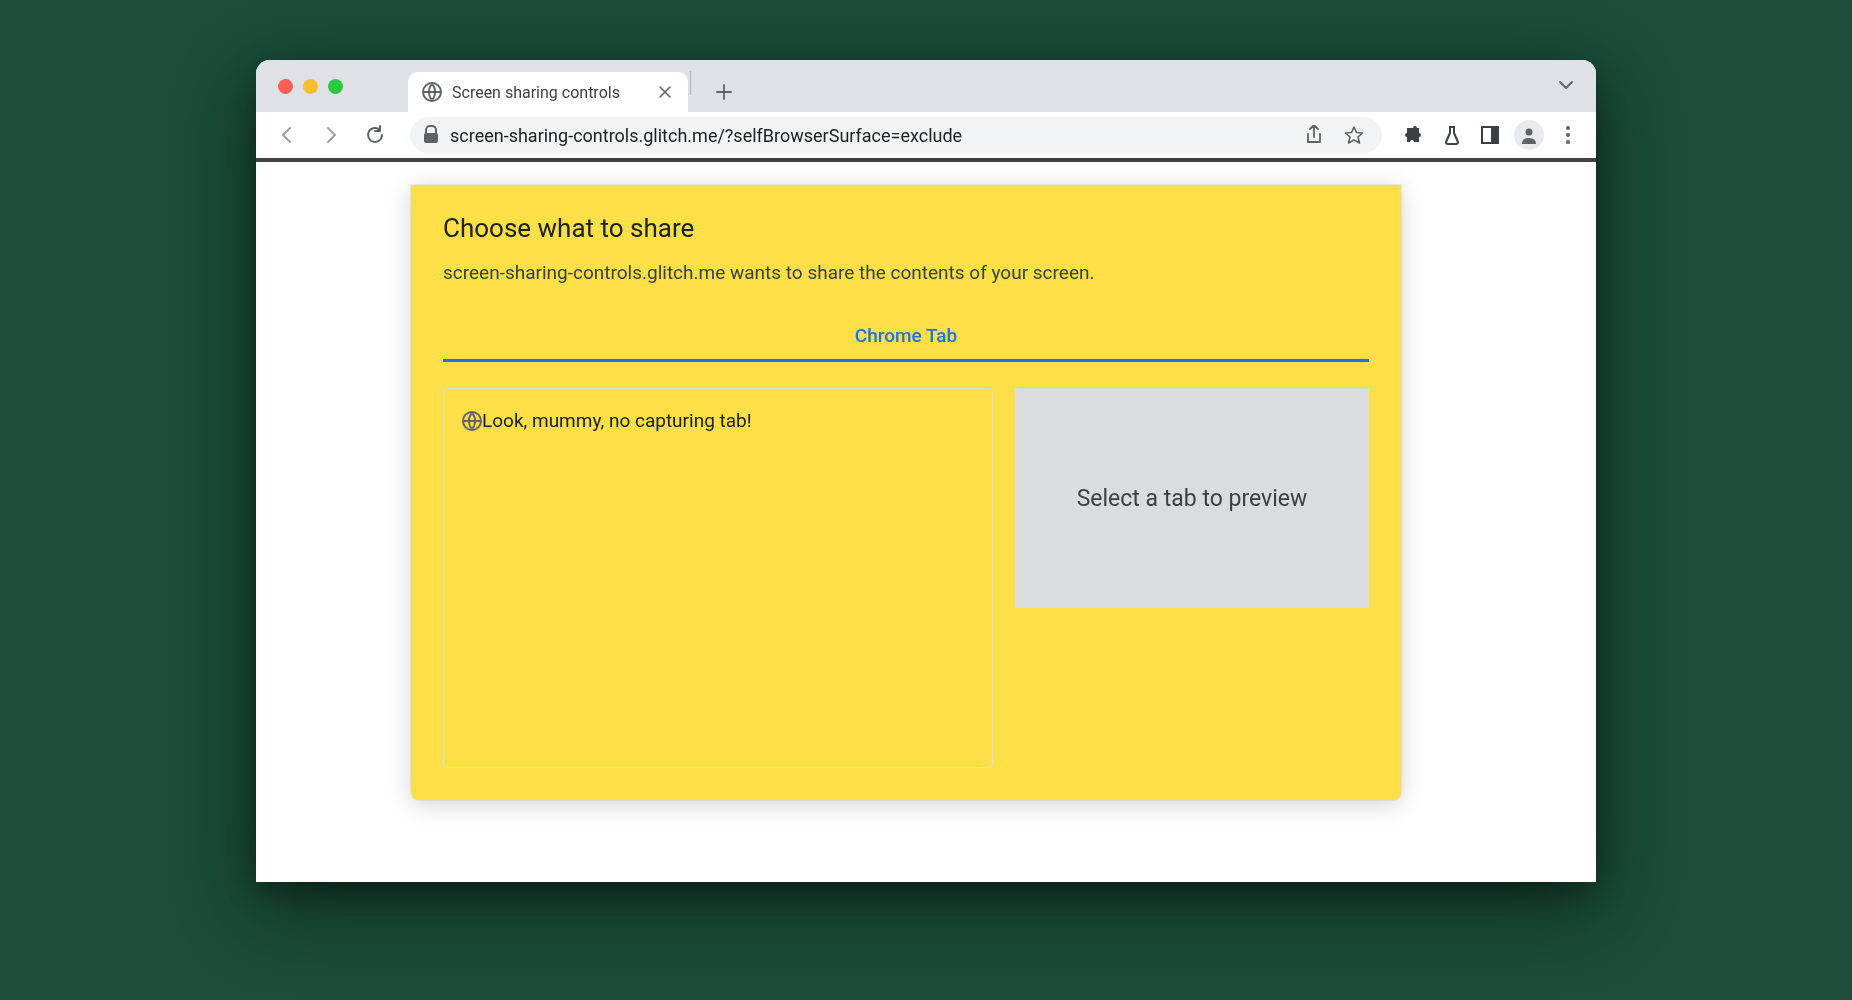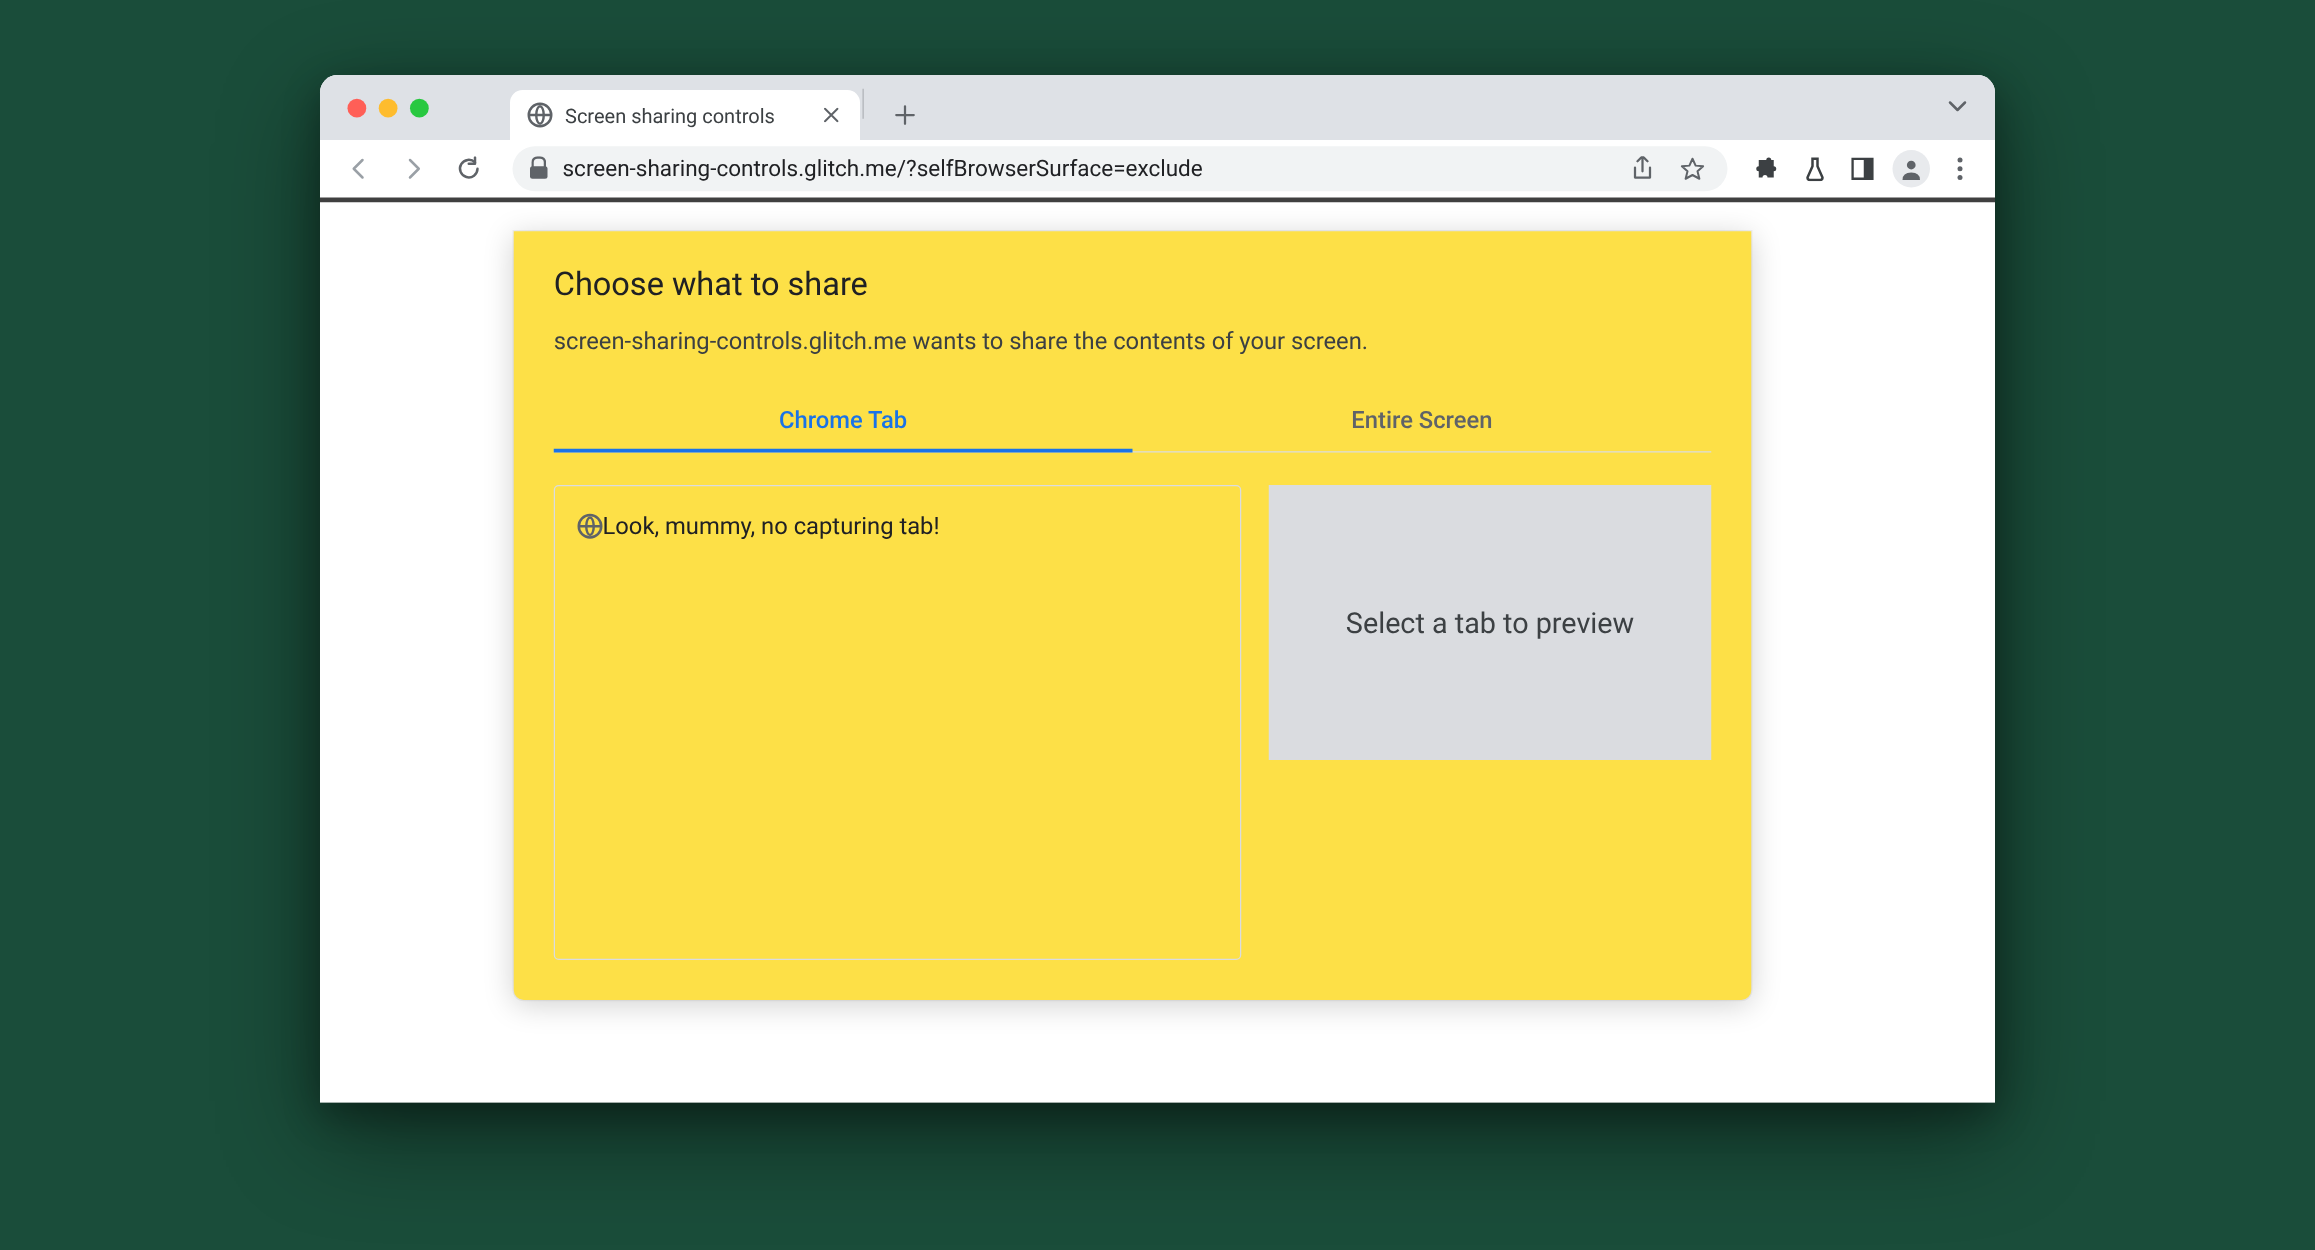--- a/index.html
+++ b/index.html
@@ -381,21 +381,20 @@
         </svg>
     </div>
   </div>
 
   <div class="content-area">
     <div class="share-dialog">
       <div class="dialog-title">Choose what to share</div>
       <div class="dialog-subtitle">screen-sharing-controls.glitch.me wants to share the contents of your screen.</div>
       <div class="share-tabs">
         <div class="share-tab active">Chrome Tab</div>
-        <div class="share-tab">Entire Screen</div>
       </div>
       <div class="share-body">
         <div class="tab-list">
           <div class="tab-list-item">
             <span class="globe-icon"></span>
             <span>Look, mummy, no capturing tab!</span>
           </div>
         </div>
         <div class="preview-pane">
           <span>Select a tab to preview</span>

